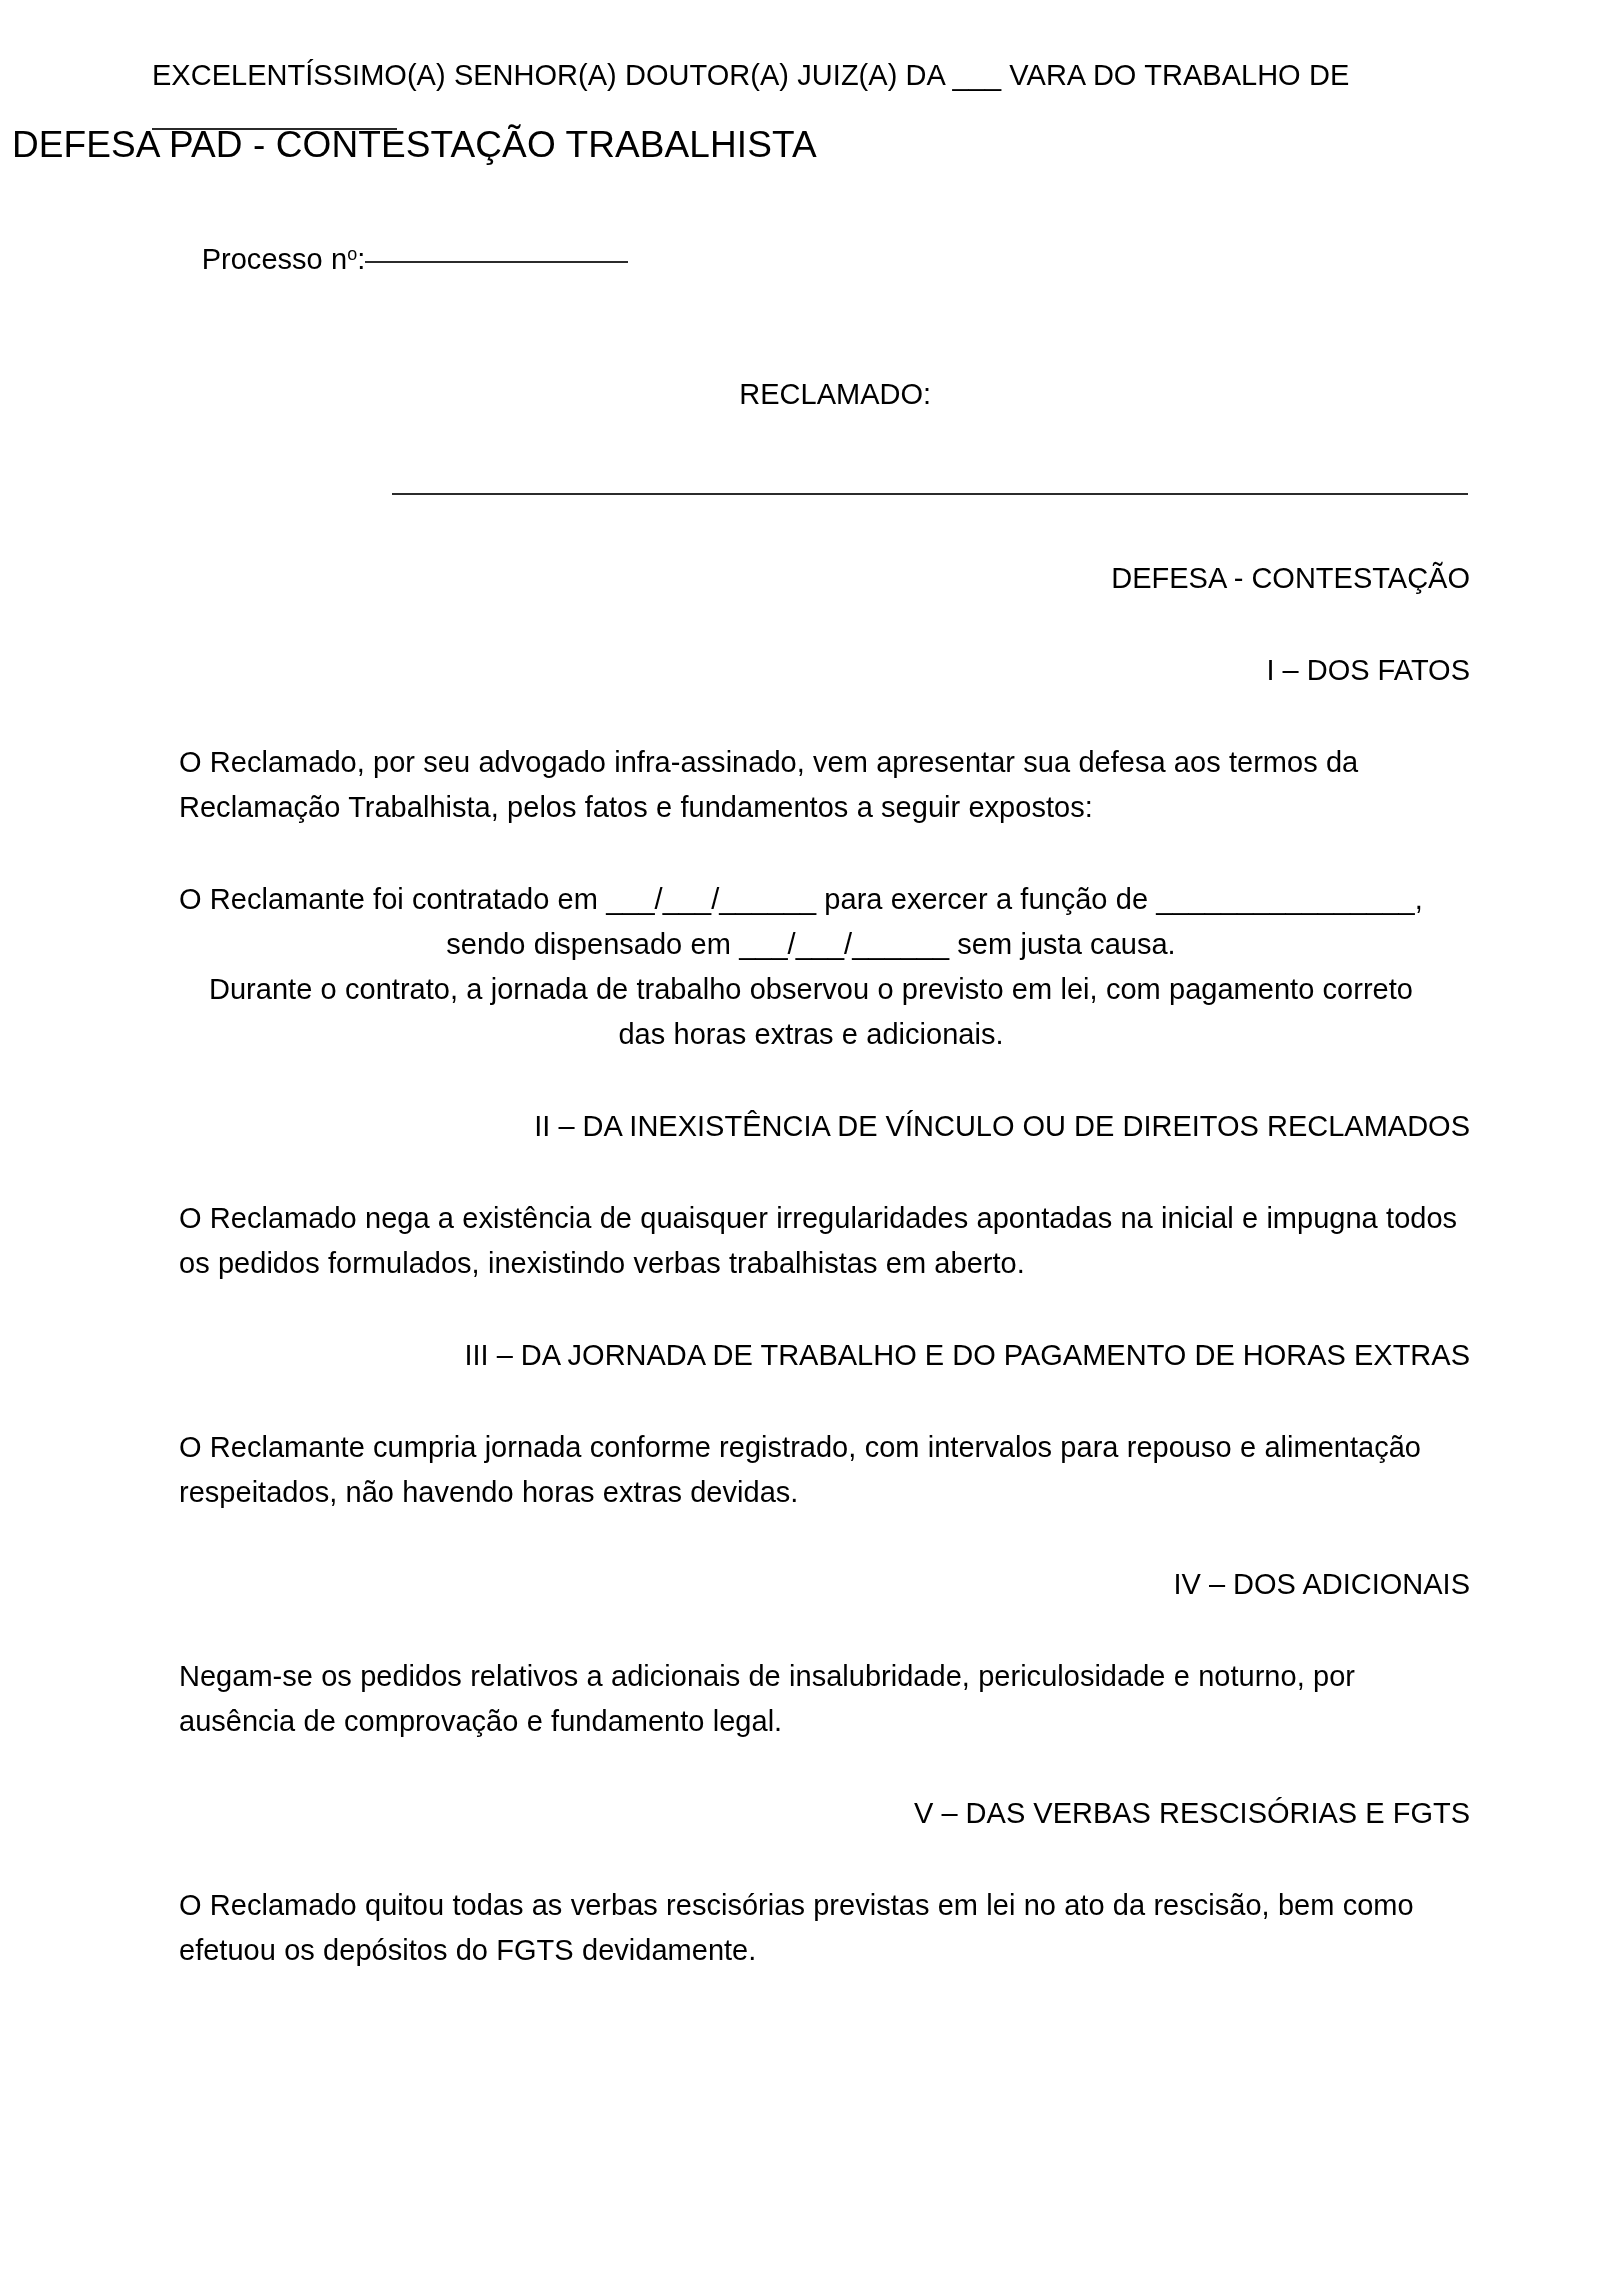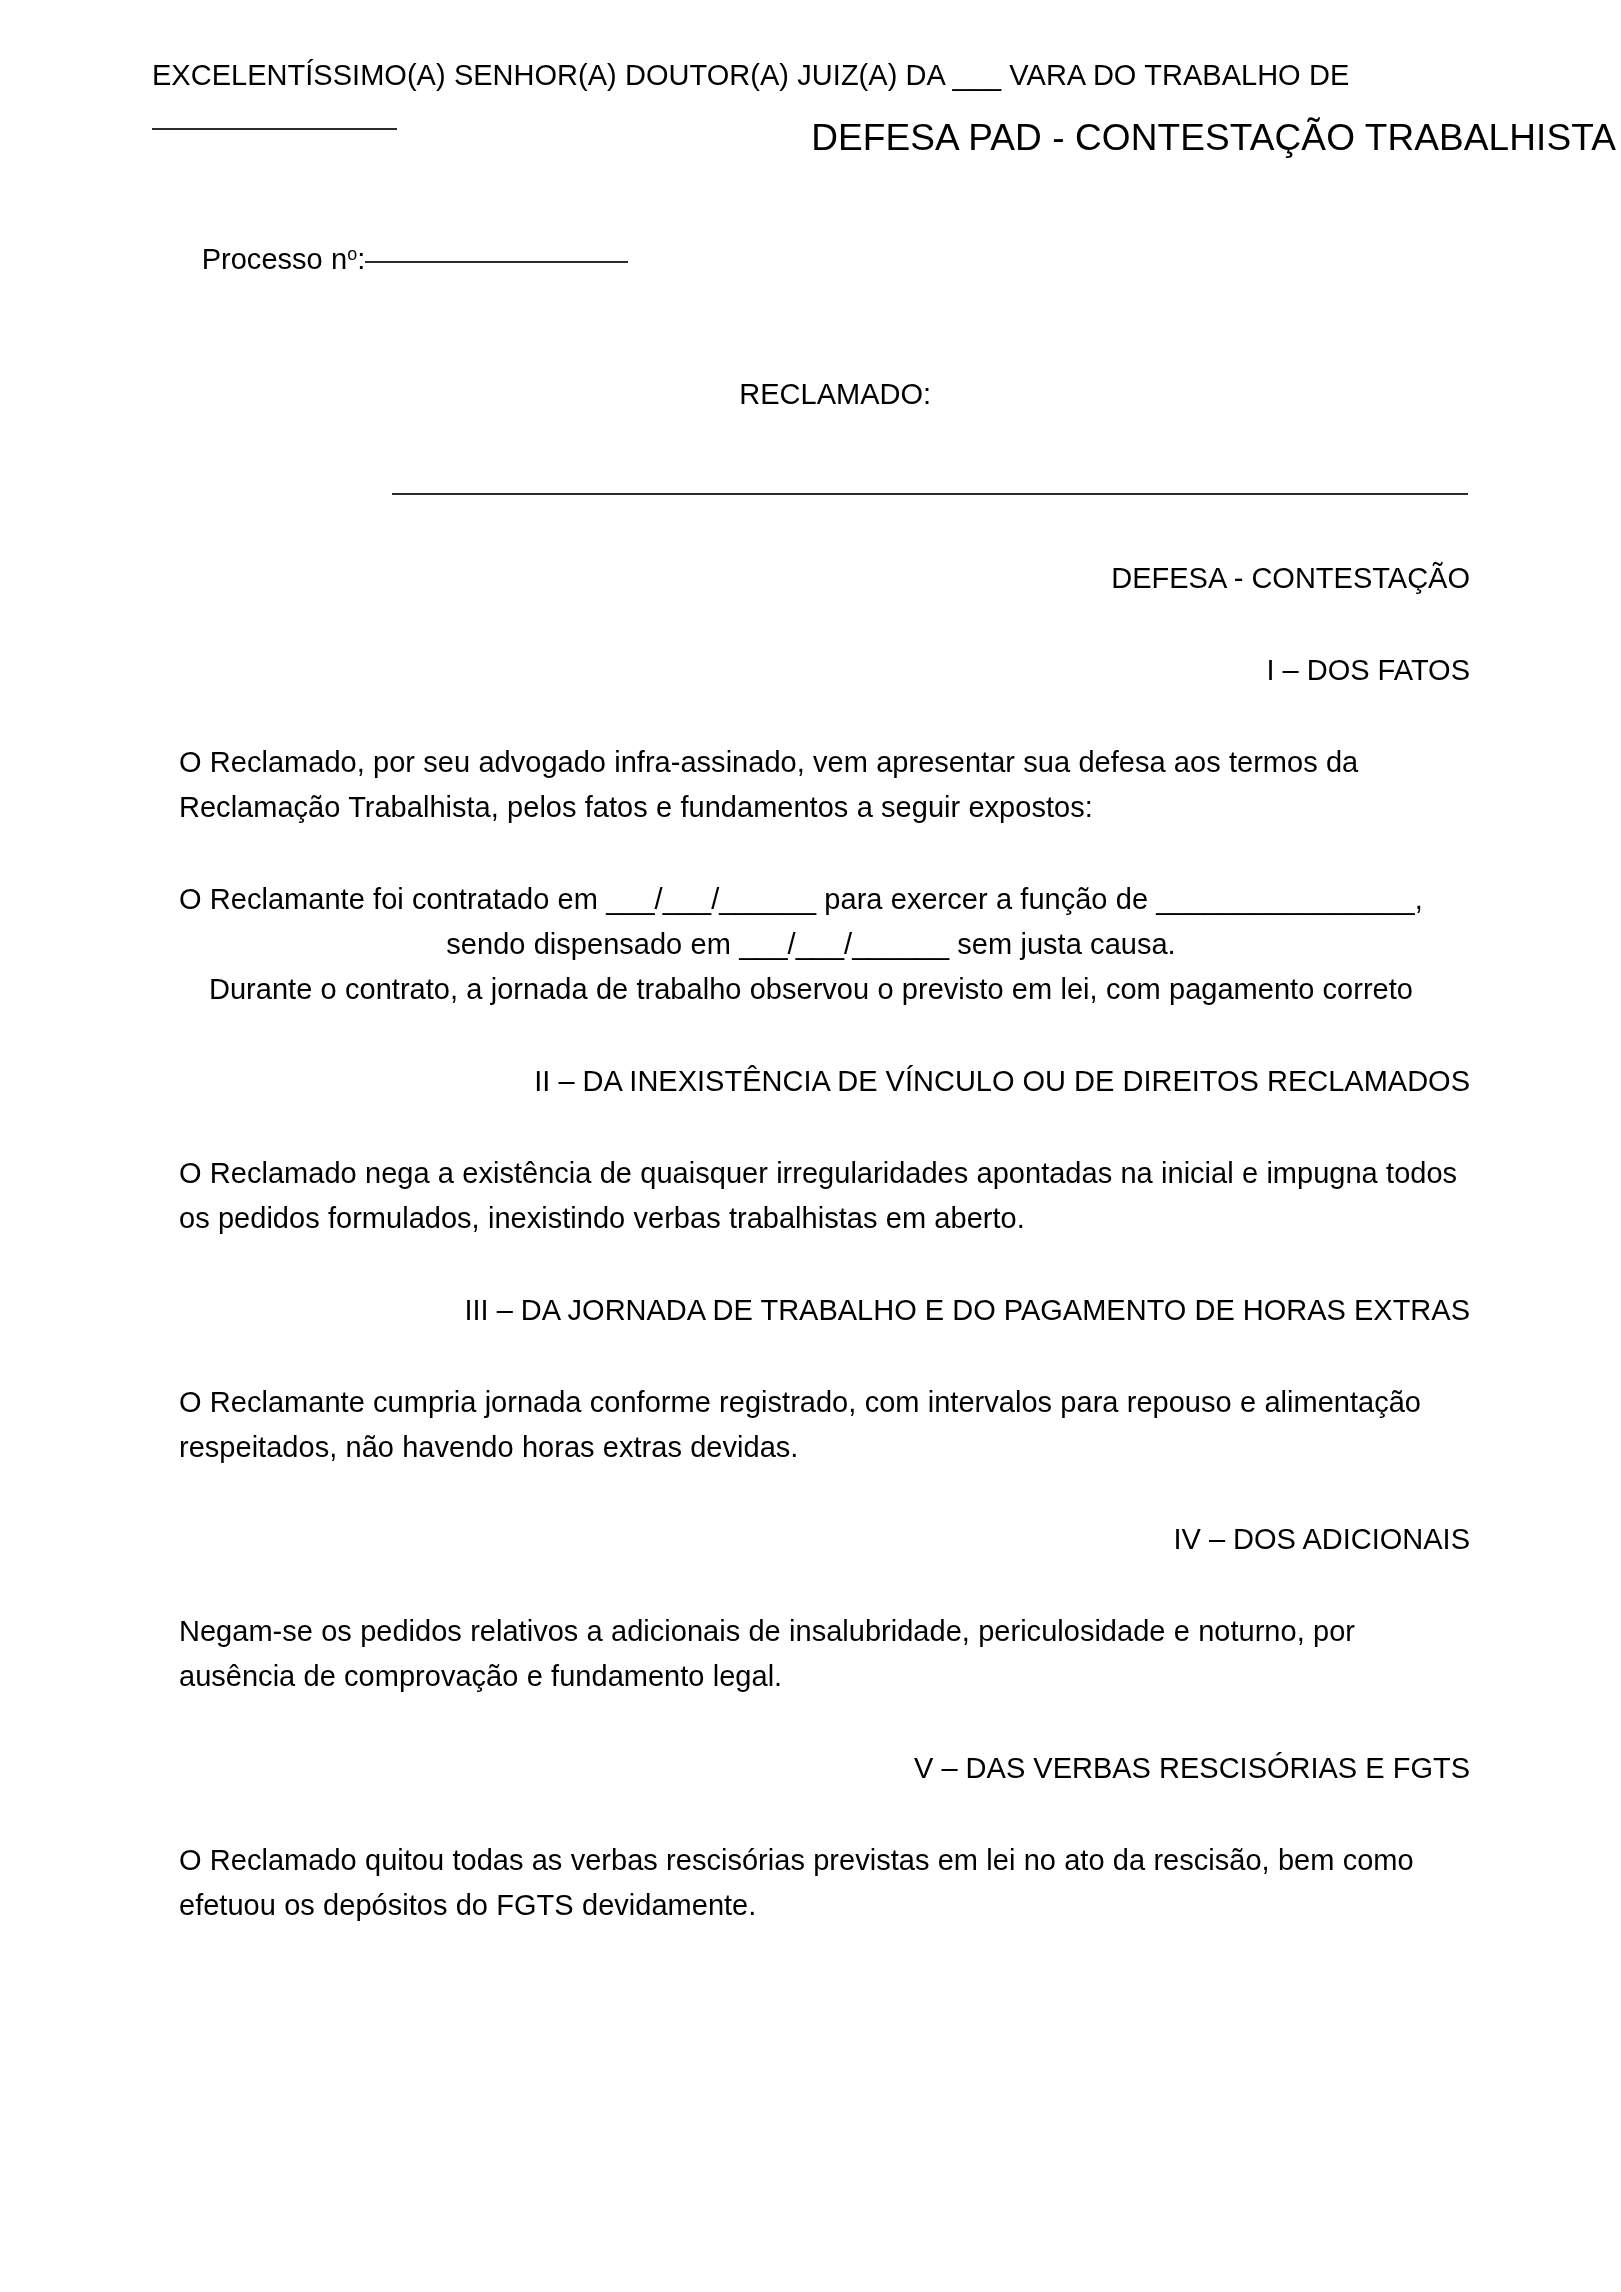--- a/index.html
+++ b/index.html
@@ -28,22 +28,22 @@
     left: 152px;
     top: 8px;
     width: 1318px;
   }
 
   
   .doc-title {
     font-size: 37px;
     font-weight: 400;
     line-height: 1.25;
-    text-align: right;
-    margin: 5px;
+    text-align: left;
+    margin: 12px;
     padding-top: 110px;
     letter-spacing: 0.1px;
     white-space: nowrap;
   }
 
   
   .block {
     font-size: 29px;
     font-weight: 400;
     line-height: 45px;
@@ -145,20 +145,21 @@
 
     <div class="heading mt-defesa">DEFESA - CONTESTAÇÃO</div>
 
     <div class="heading mt-sec">I – DOS FATOS</div>
 
     <div class="block mt-para">O Reclamado, por seu advogado infra-assinado, vem apresentar sua defesa aos termos da Reclamação Trabalhista, pelos fatos e fundamentos a seguir expostos:</div>
 
     <div class="block mt-para">O Reclamante foi contratado em ___/___/______ para exercer a função de ________________,</div>
     <div class="block mt-tight">sendo dispensado em ___/___/______ sem justa causa.</div>
     <div class="block mt-tight">Durante o contrato, a jornada de trabalho observou o previsto em lei, com pagamento correto</div>
+    <div class="block mt-tight">das horas extras e adicionais.</div>
 
     <div class="heading mt-sec">II – DA INEXISTÊNCIA DE VÍNCULO OU DE DIREITOS RECLAMADOS</div>
     <div class="block mt-para">O Reclamado nega a existência de quaisquer irregularidades apontadas na inicial e impugna todos os pedidos formulados, inexistindo verbas trabalhistas em aberto.</div>
 
     <div class="heading mt-sec">III – DA JORNADA DE TRABALHO E DO PAGAMENTO DE HORAS EXTRAS</div>
     <div class="block mt-para">O Reclamante cumpria jornada conforme registrado, com intervalos para repouso e alimentação respeitados, não havendo horas extras devidas.</div>
 
     <div class="heading mt-sec">IV – DOS ADICIONAIS</div>
     <div class="block mt-para">Negam-se os pedidos relativos a adicionais de insalubridade, periculosidade e noturno, por ausência de comprovação e fundamento legal.</div>
 

